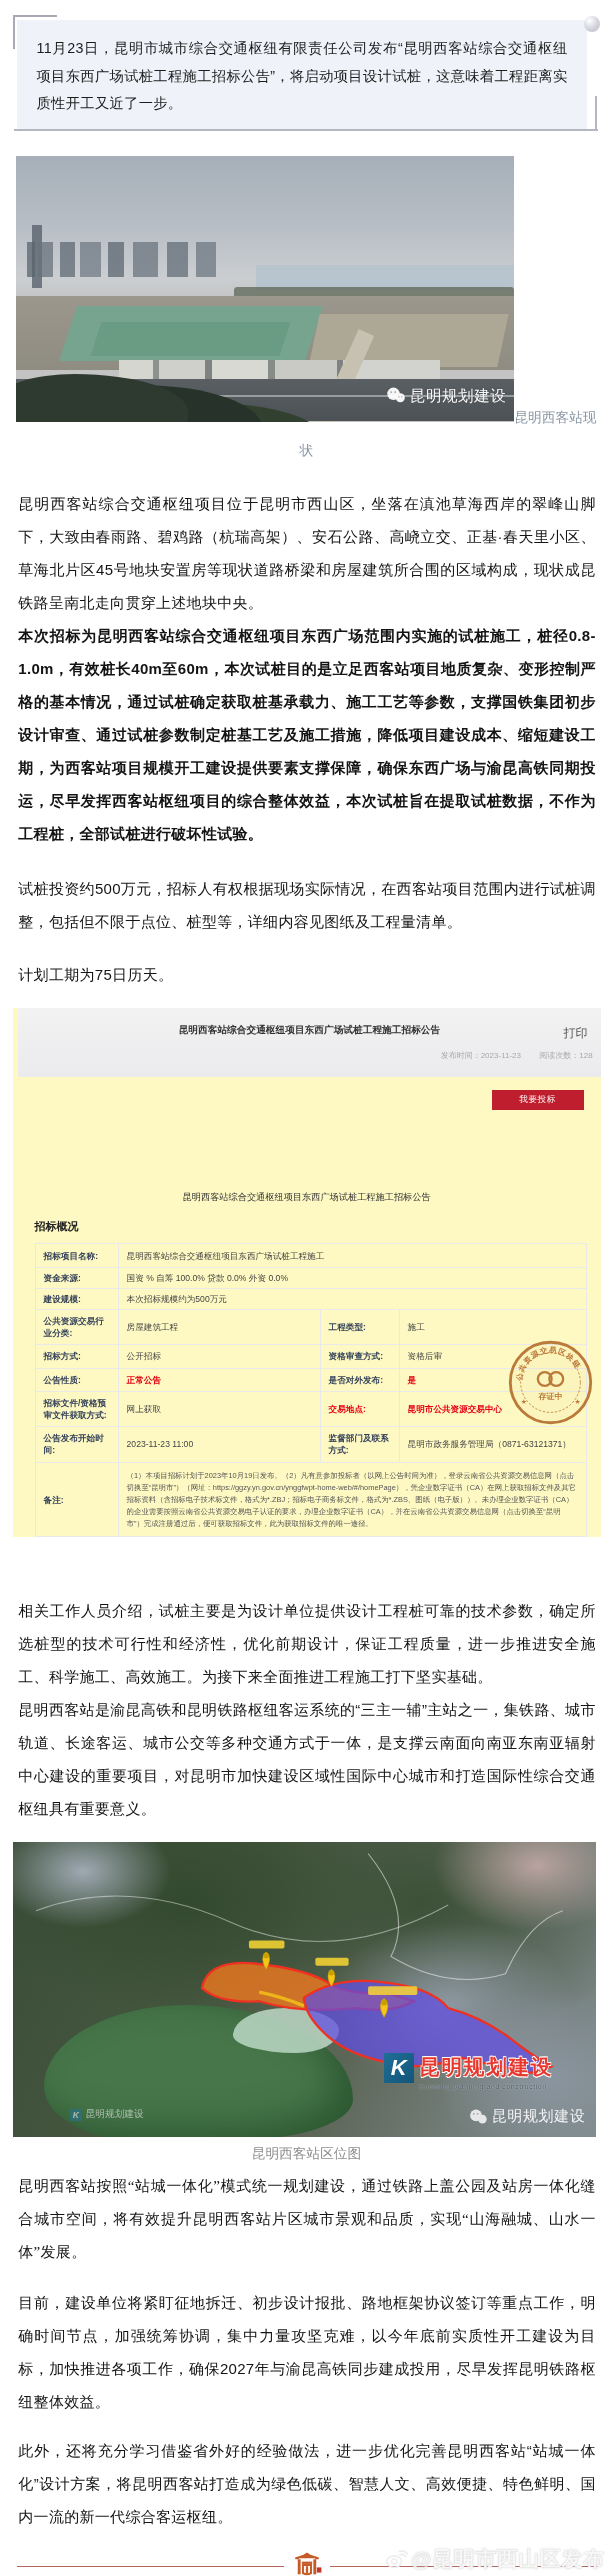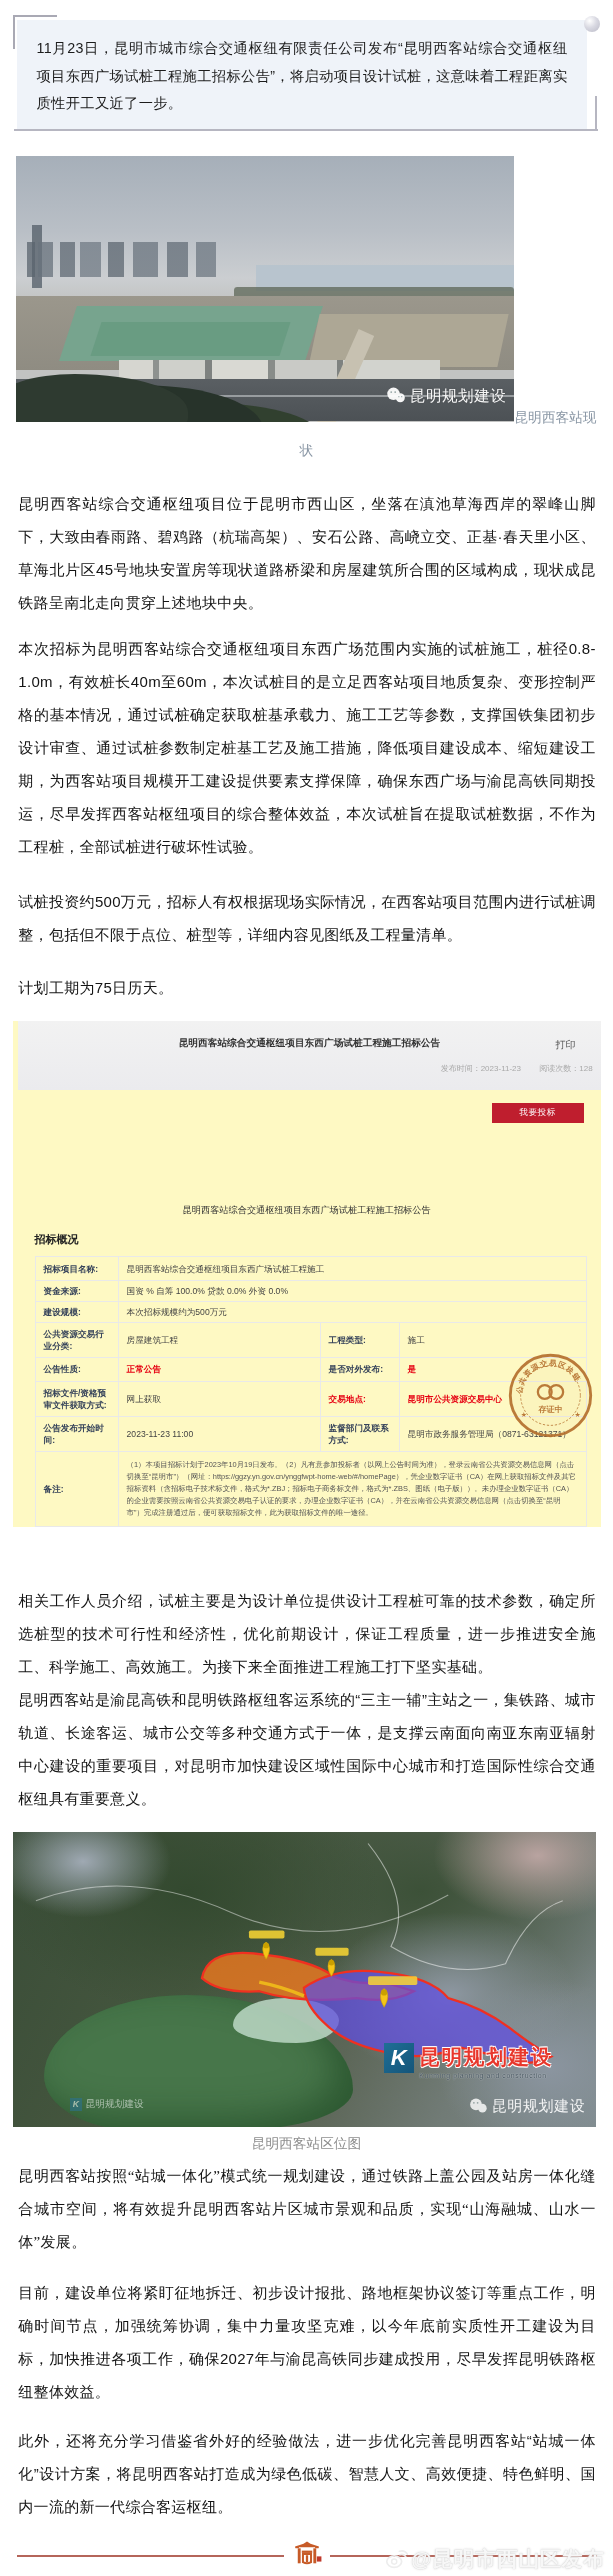--- a/index.html
+++ b/index.html
@@ -45,21 +45,21 @@
   .ph-trees{position:absolute;left:-17px;top:218px;width:189px;height:63px;background:#2e3a30;border-radius:40% 60% 30% 10%;
      box-shadow:69px 17px 0 5.7px #27332a, 137px 26px 0 -3.4px #31402f;}
   .ph-wm{position:absolute;right:8px;bottom:9.2px;display:flex;align-items:center;color:#fff;
      font-size:15.5px;letter-spacing:0.6px;opacity:.95;text-shadow:0 0 2.3px rgba(60,60,60,.4);}
   .ph-wm svg{margin-right:4.6px;}
   .caption-inline{white-space:normal;}
   
   .shot{position:relative;margin:17px 12.6px 0 12.6px;width:588px;background:#fef9c3;}
   .shot-header{margin-left:5.7px;height:69px;background:linear-gradient(#f2f2f2,#ebebee);position:relative;}
   .shot-title{padding-top:16px;text-align:center;font-size:9.7px;font-weight:bold;color:#333;}
-  .shot-print{position:absolute;right:25px;top:17px;font-size:10px;color:#555;cursor:pointer;}
+  .shot-print{position:absolute;right:13px;top:17px;font-size:12px;color:#555;cursor:pointer;}
   .shot-meta{margin-top:12.6px;text-align:right;font-size:8px;color:#a9a9a9;}
   .shot-meta span{margin:0 8px;}
   .bid-btn{position:absolute;right:17px;top:82px;width:92px;height:19.5px;background:#bf1e2e;color:#fff;
            font-size:8.6px;line-height:19.5px;text-align:center;letter-spacing:0.6px;cursor:pointer;}
   .shot-inner-title{padding-top:114px;text-align:center;font-size:9.2px;color:#333;}
   .shot-heading{margin:15px 0 0 22px;font-size:11px;font-weight:bold;color:#222;}
   .bid-table{margin:9.2px 0 0 22px;border-collapse:collapse;table-layout:fixed;width:551px;font-size:8.6px;}
   .bid-table td{border:0.6px solid #e9e9e9;padding:5.2px 8px;vertical-align:middle;line-height:12px;color:#444;
                 word-break:break-all;}
   .bid-table td.lab{color:#36435a;font-weight:bold;}
@@ -149,21 +149,21 @@
             <circle cx="25" cy="19" r="8" fill="#fff"></circle>
             <circle cx="22.5" cy="17" r="1.2" fill="#9aa"></circle>
             <circle cx="27.5" cy="17" r="1.2" fill="#9aa"></circle>
           </svg>
           <span>昆明规划建设</span>
         </span>
       </span><span class="caption-inline">昆明西客站现状</span>
     </div>
 
     <p class="para" style="margin-top:20px;">昆明西客站综合交通枢纽项目位于昆明市西山区，坐落在滇池草海西岸的翠峰山脚下，大致由春雨路、碧鸡路（杭瑞高架）、安石公路、高峣立交、正基·春天里小区、草海北片区45号地块安置房等现状道路桥梁和房屋建筑所合围的区域构成，现状成昆铁路呈南北走向贯穿上述地块中央。</p>
-    <p class="para" style="margin-top:13px;">本次招标为昆明西客站综合交通枢纽项目东西广场范围内实施的试桩施工，桩径0.8-1.0m，有效桩长40m至60m，本次试桩目的是立足西客站项目地质复杂、变形控制严格的基本情况，通过试桩确定获取桩基承载力、施工工艺等参数，支撑国铁集团初步设计审查、通过试桩参数制定桩基工艺及施工措施，降低项目建设成本、缩短建设工期，为西客站项目规模开工建设提供要素支撑保障，确保东西广场与渝昆高铁同期投运，尽早发挥西客站枢纽项目的综合整体效益，本次试桩旨在提取试桩数据，不作为工程桩，全部试桩进行破坏性试验。</p>
+    <p class="para" style="margin-top:0;font-weight:bold;">本次招标为昆明西客站综合交通枢纽项目东西广场范围内实施的试桩施工，桩径0.8-1.0m，有效桩长40m至60m，本次试桩目的是立足西客站项目地质复杂、变形控制严格的基本情况，通过试桩确定获取桩基承载力、施工工艺等参数，支撑国铁集团初步设计审查、通过试桩参数制定桩基工艺及施工措施，降低项目建设成本、缩短建设工期，为西客站项目规模开工建设提供要素支撑保障，确保东西广场与渝昆高铁同期投运，尽早发挥西客站枢纽项目的综合整体效益，本次试桩旨在提取试桩数据，不作为工程桩，全部试桩进行破坏性试验。</p>
     <p class="para" style="margin-top:22px;">试桩投资约500万元，招标人有权根据现场实际情况，在西客站项目范围内进行试桩调整，包括但不限于点位、桩型等，详细内容见图纸及工程量清单。</p>
     <p class="para" style="margin-top:20.6px;">计划工期为75日历天。</p>
 
     <div class="shot">
       <div class="shot-header">
         <div class="shot-title">昆明西客站综合交通枢纽项目东西广场试桩工程施工招标公告</div>
         <div class="shot-print">打印</div>
         <div class="shot-meta">
           <span>发布时间：2023-11-23</span>
           <span>阅读次数：128</span>
@@ -191,20 +191,26 @@
         </tr>
         <tr class="slim">
           <td class="lab">建设规模:</td>
           <td colspan="3">本次招标规模约为500万元</td>
         </tr>
         <tr>
           <td class="lab">公共资源交易行业分类:</td>
           <td>房屋建筑工程</td>
           <td class="lab">工程类型:</td>
           <td>施工</td>
+        </tr>
+        <tr>
+          <td class="lab">招标方式:</td>
+          <td>公开招标</td>
+          <td class="lab">资格审查方式:</td>
+          <td>资格后审</td>
         </tr>
         <tr>
           <td class="lab">公告性质:</td>
           <td class="red">正常公告</td>
           <td class="lab">是否对外发布:</td>
           <td class="red">是</td>
         </tr>
         <tr>
           <td class="lab">招标文件/资格预审文件获取方式:</td>
           <td>网上获取</td>

